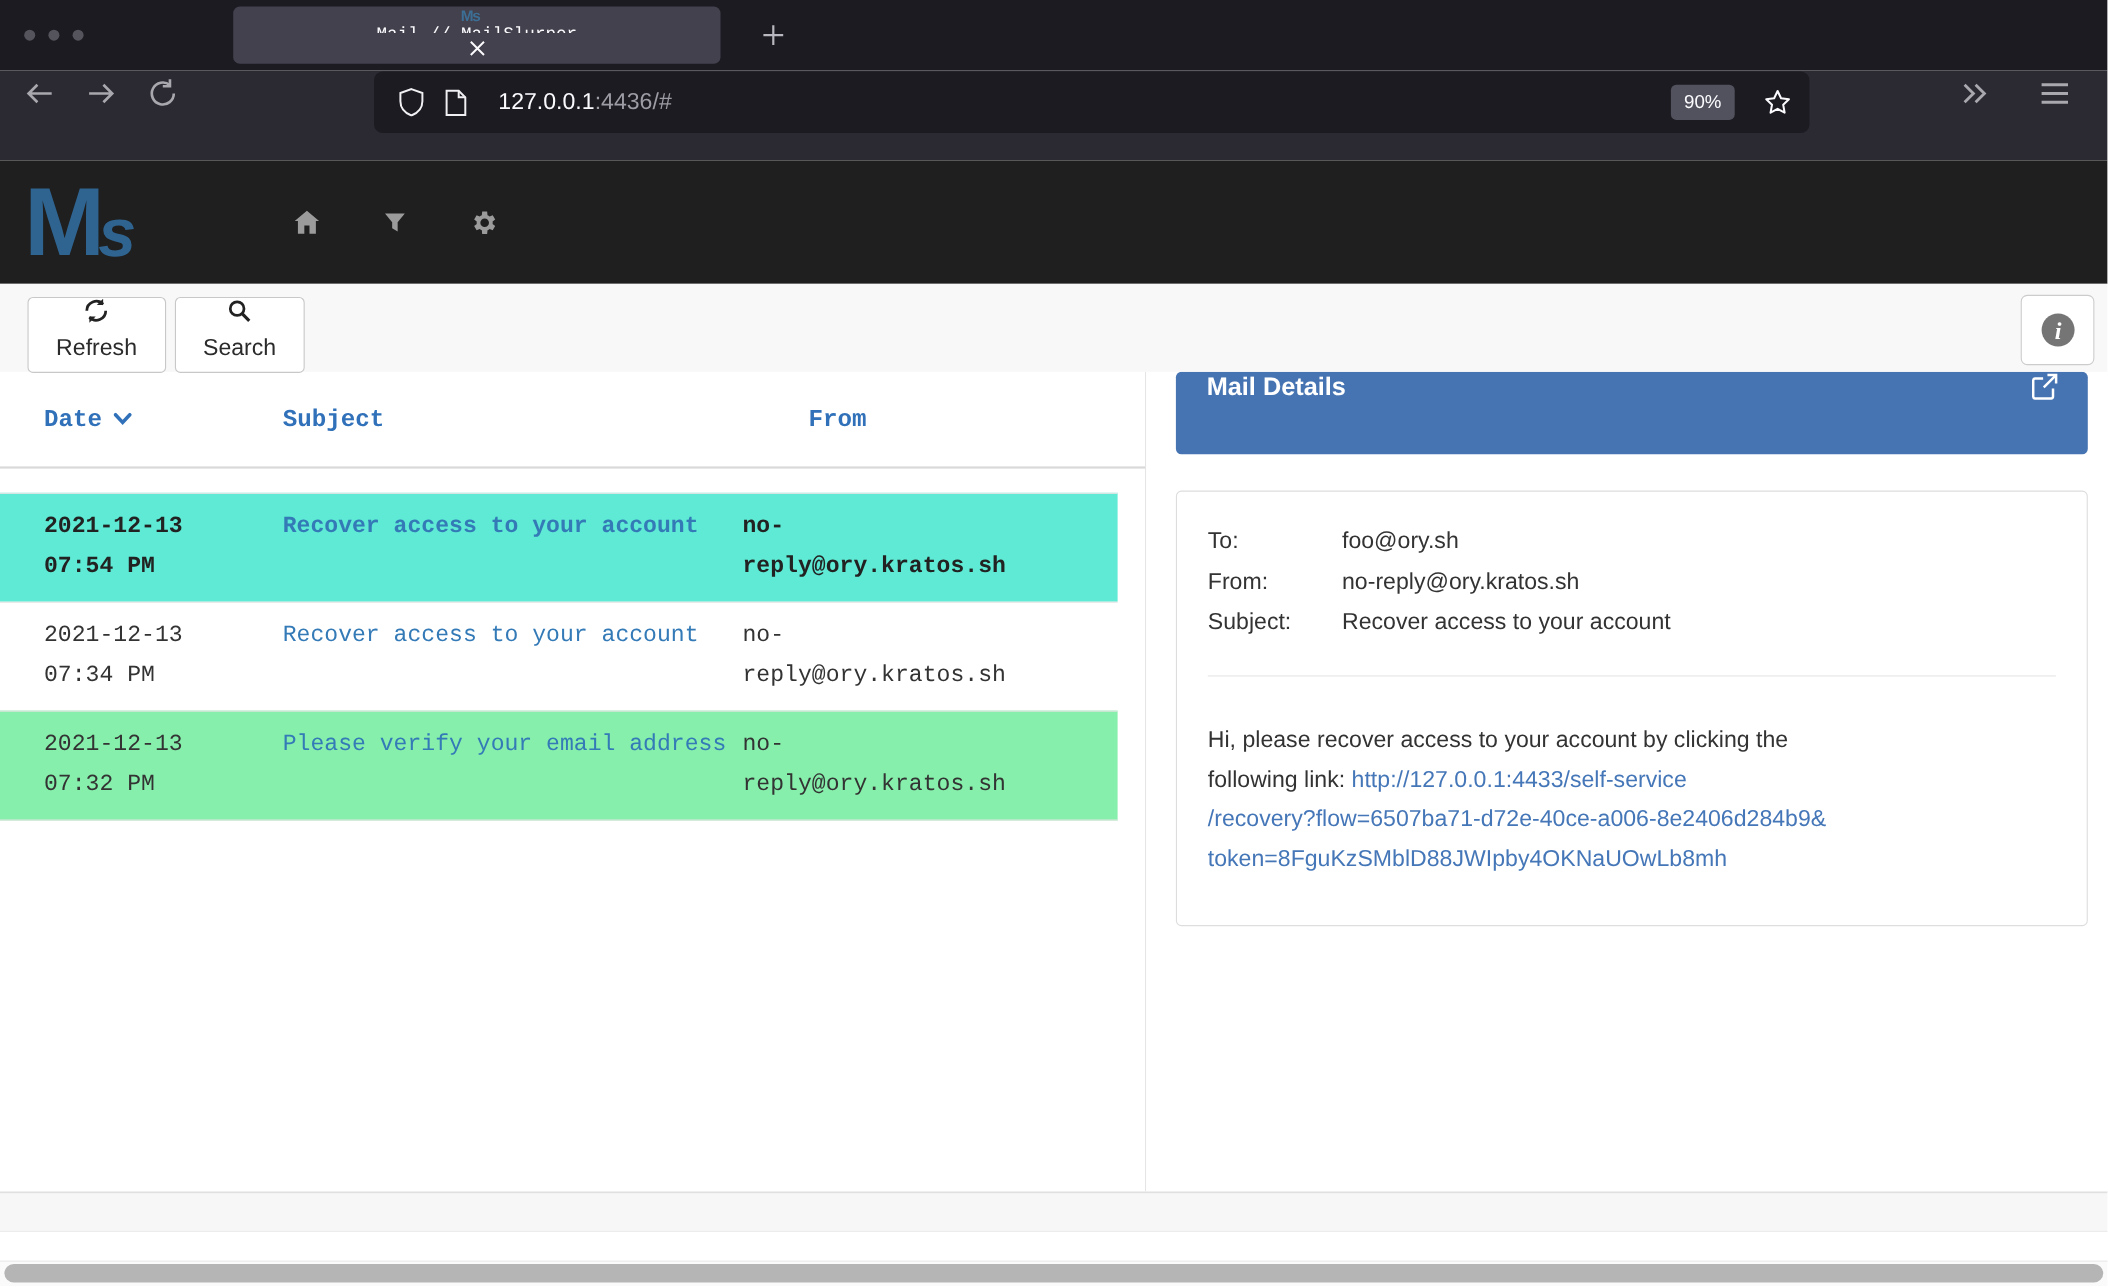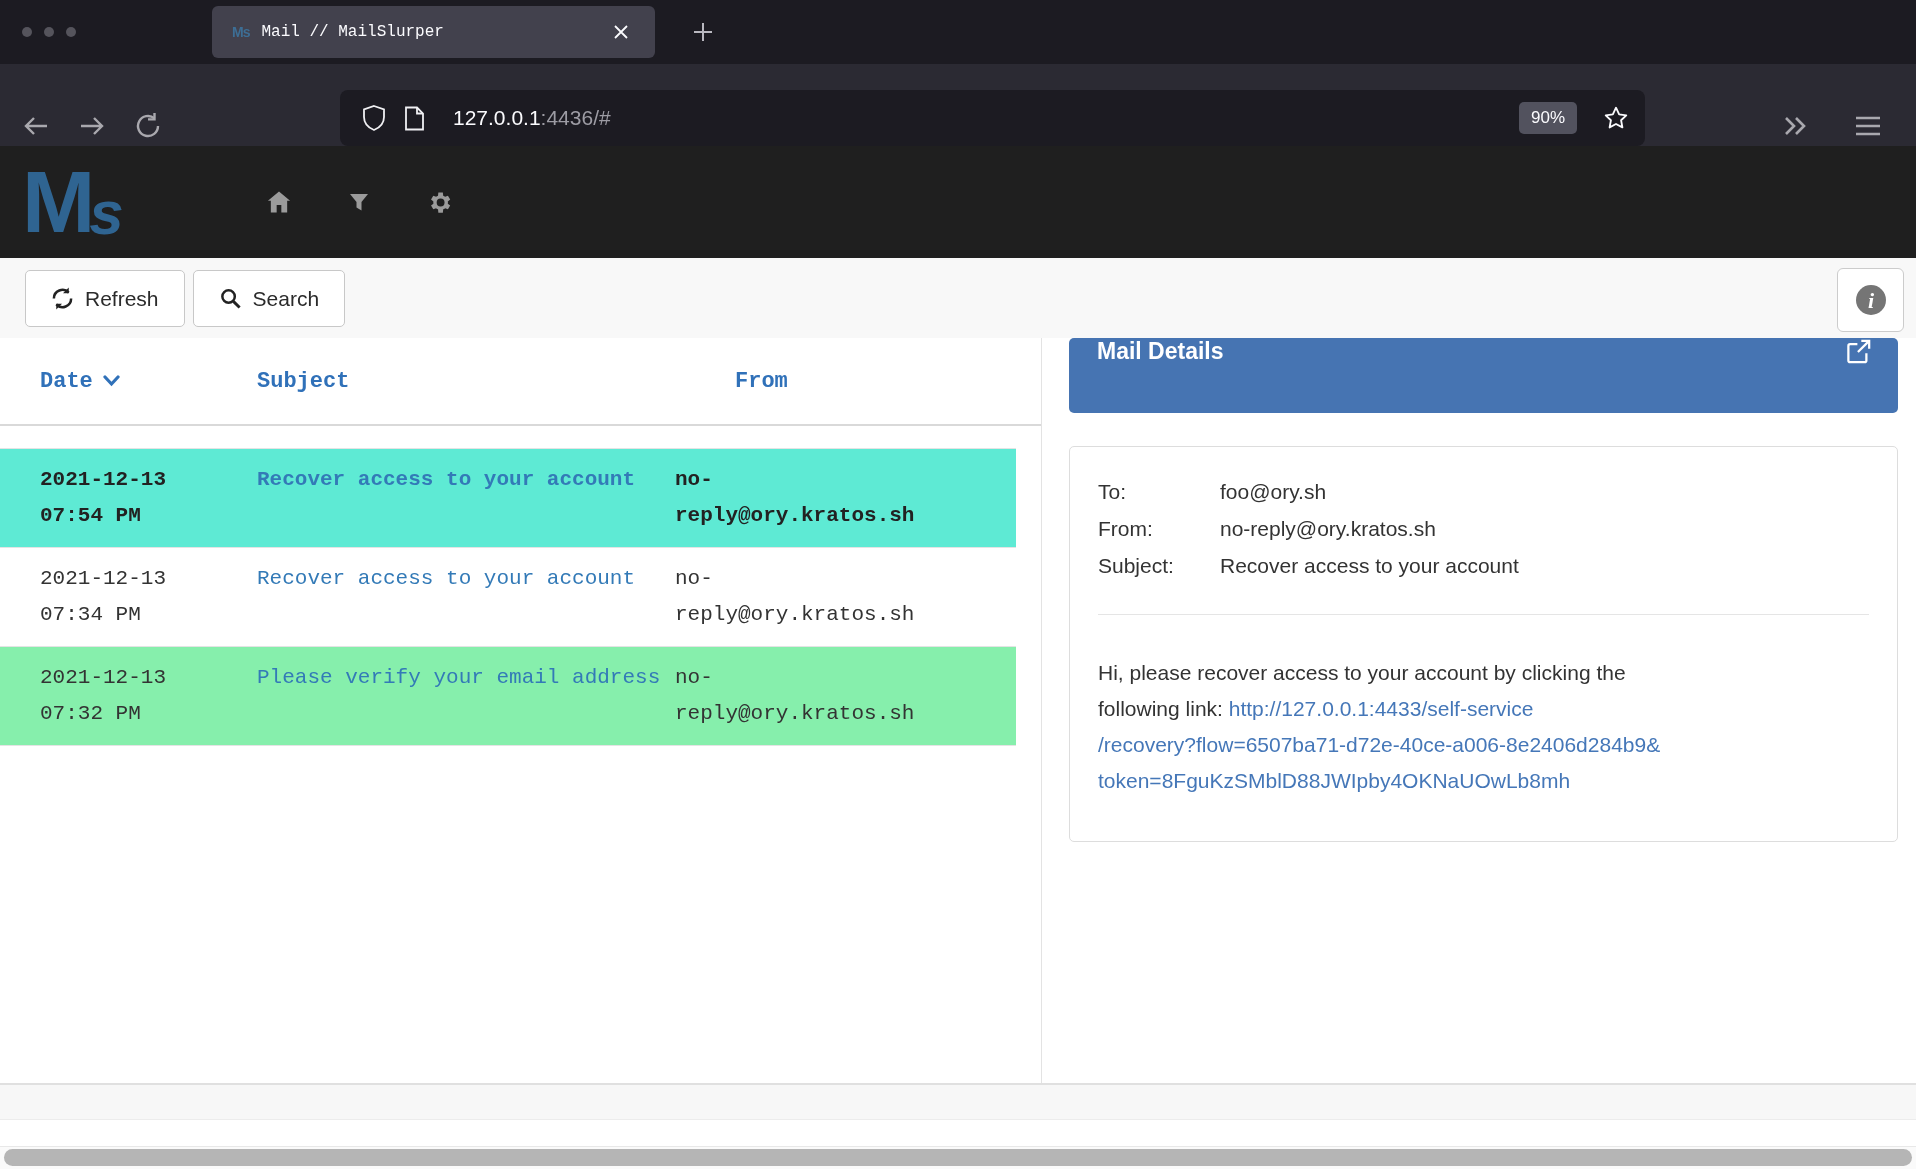--- a/index.html
+++ b/index.html
@@ -4,28 +4,28 @@
 <style>
   * { margin:0; padding:0; box-sizing:border-box; }
   html,body { width:1916px; height:1170px; overflow:hidden; background:#fff;
               font-family:"Liberation Sans", sans-serif; }
 
   
   .tabbar { height:64px; background:#1c1b22; display:flex; align-items:center; }
   .dots { display:flex; gap:12px; padding-left:22px; width:140px; }
   .dot { width:10px; height:10px; border-radius:50%; background:#55545c; }
   .tab { margin-left:72px; width:443px; height:52px; background:#42414d; border-radius:6px;
-         display:flex; align-items:center; padding:0 20px; color:#fbfbfe; font-size:16px; }
+         display:flex; align-items:center; padding:0 32px; color:#fbfbfe; font-size:16px;flex-direction:column; }
   .tab-favicon { font-weight:bold; font-size:14px; color:#3d6e95; margin-right:12px; letter-spacing:-1px; }
   .tab-title { flex:1; white-space:nowrap; overflow:hidden;font-family:Liberation Mono, monospace; }
   .icon-btn { display:flex; align-items:center; justify-content:center; background:none; border:none; cursor:pointer; }
   .tab-close { width:28px; height:28px; }
   .newtab { margin-left:32px; width:32px; height:32px; }
 
-  .btoolbar { height:82px; background:#2b2a33; display:flex; align-items:flex-end; padding:16px 28px 0 16px; }
+  .btoolbar { height:82px; background:#2b2a33; display:flex; align-items:flex-start; padding:1px 28px 0 16px; }
   .nav-btn { width:40px; height:40px; }
   .nav-btn + .nav-btn { margin-left:16px; }
   .urlbar { flex:1; margin-left:172px; margin-right:130px; height:56px; background:#1c1b22;
             border-radius:8px; display:flex; align-items:center; padding:0 16px 0 22px; }
   .urlbar .gap { width:18px; }
   .url-text { margin-left:28px; font-size:21px; color:#fbfbfe; flex:1; white-space:nowrap; }
   .url-text .dim { color:#9d9ca4; }
   .zoom-badge { background:#52525e; color:#fbfbfe; font-size:17px; padding:6px 12px; border-radius:5px; margin-right:26px; }
   .menu-btn { width:40px; height:40px; }
   .menu-btn + .menu-btn { margin-left:33px; }
@@ -34,22 +34,22 @@
   .navbar { height:112px; background:#1f1f1f; display:flex; align-items:center; padding-left:22px; }
   .logo { color:#2f6491; font-weight:bold; display:flex; align-items:flex-end; width:190px; }
   .logo .big-m { font-size:88px; line-height:84px; letter-spacing:-4px; }
   .logo .small-s { font-size:62px; line-height:62px; font-style:italic; margin-left:-2px; }
   .nav-icons { display:flex; align-items:center; margin-left:52px; gap:50px; }
   .nav-icon { width:30px; height:30px; }
 
   
   .app-toolbar { position:relative; height:80px; background:#f8f8f8; padding:12px 0 0 25px; display:flex; gap:8px; }
   .btn { display:inline-flex; align-items:center; gap:11px; background:#fff; border:1px solid #c8c8c8;
-         border-radius:5px; padding:0 25px; height:57px; font-size:21px; color:#2b2b2b; cursor:pointer;
-         font-family:"Liberation Sans", sans-serif; }
+         border-radius:5px; padding:0 25px; height:69px; font-size:21px; color:#2b2b2b; cursor:pointer;
+         font-family:"Liberation Sans", sans-serif;flex-direction:column; }
   .info-btn { position:absolute; right:12px; top:10px; width:67px; height:64px; background:#fff;
               border:1px solid #ccc; border-radius:6px; display:flex; align-items:center; justify-content:center; cursor:pointer; }
 
   
   .content { display:flex; height:747px; border-bottom:2px solid #e0e0e0; }
   .list-pane { width:1042px; border-right:1px solid #e3e3e3; background:#fff;font-family:Liberation Mono, monospace; }
   .list-header { display:grid; grid-template-columns:230px 445px 212px 1fr; height:88px;
                  align-items:center; border-bottom:2px solid #d9d9d9; color:#3071b9; font-weight:bold; font-size:22px; }
   .h-date { padding-left:40px; display:flex; align-items:center; gap:10px; }
   .h-subject { padding-left:27px; }

